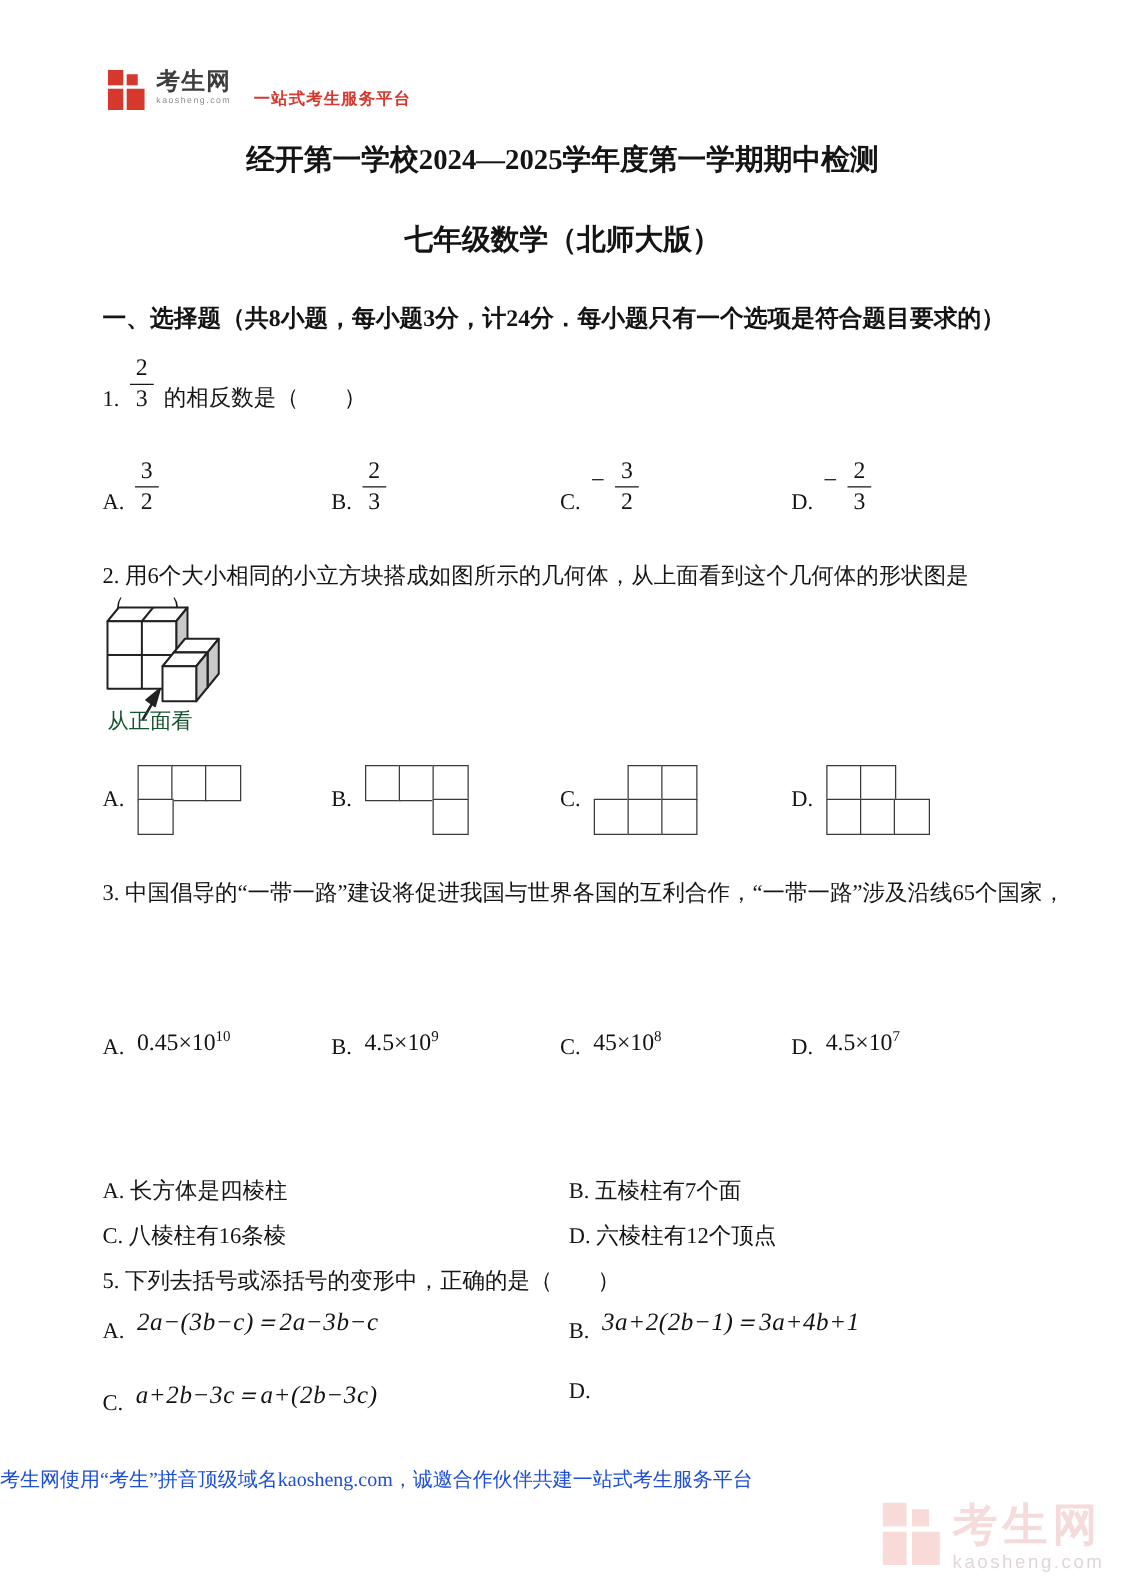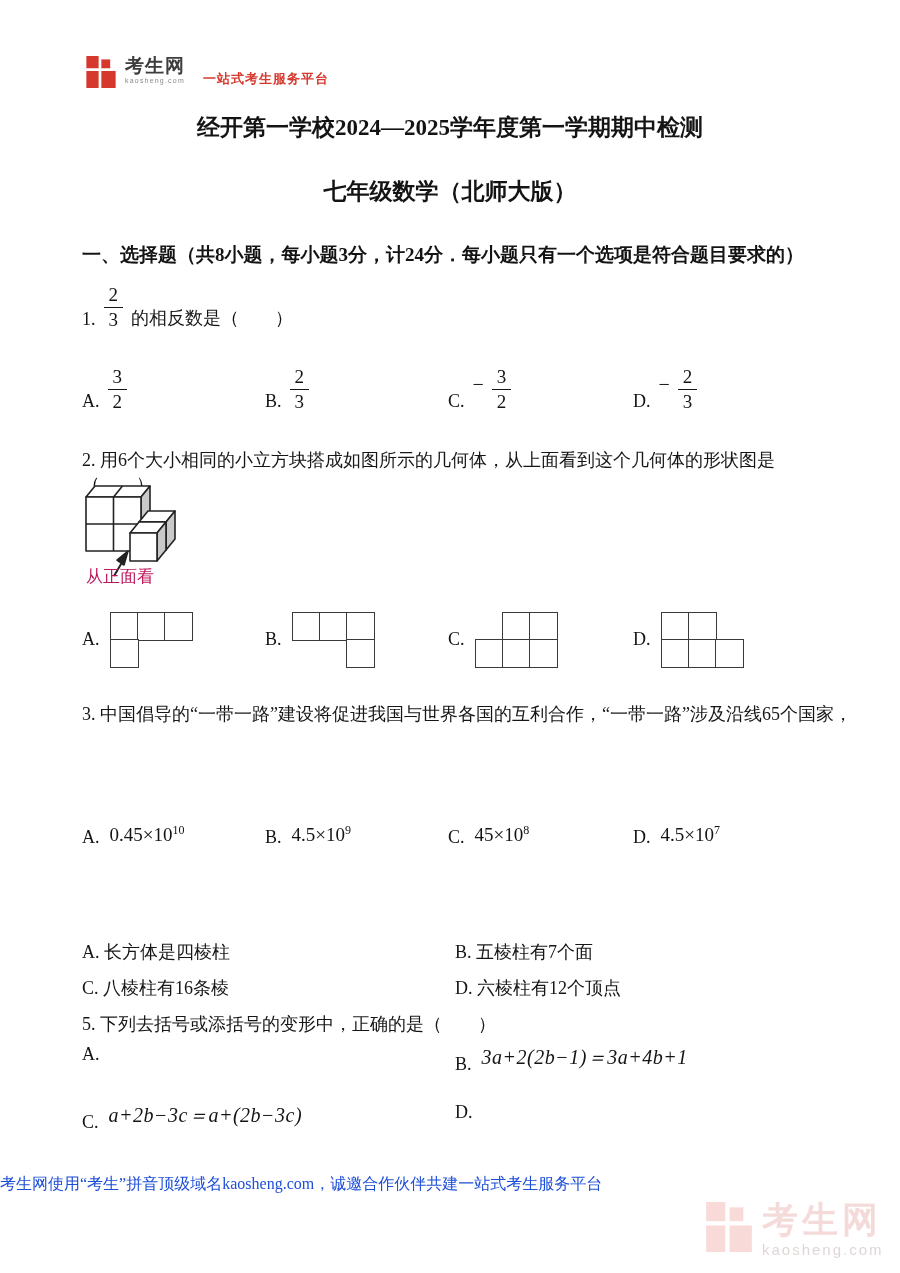--- a/index.html
+++ b/index.html
@@ -30,21 +30,21 @@
   .frac{display:inline-flex;flex-direction:column;align-items:center;font-size:19px;line-height:1.25;}
   .frac .den{border-top:1.6px solid #161616;}
   .frac .num,.frac .den{padding:0 5px;}
   .minus{font-size:20px;margin-bottom:20px;line-height:1;}
   .frac-tail{padding-bottom:2px;}
 
   
   .optA{left:82px;} .optB{left:265px;} .optC{left:448px;} .optD{left:633px;}
 
   
-  .fig-label{font-size:17px;color:#be185d;}
+  .fig-label{font-size:17px;color:#14532d;}
 
   
   .grid-opt{display:flex;align-items:center;gap:10px;}
   .cellgrid{display:grid;grid-template-columns:repeat(3,27px);grid-auto-rows:27px;}
   .cell{width:27px;height:27px;}
   .cell.on{border:1.6px solid #3a3a3a;background:#fff;}
 
   
   .sci{display:flex;align-items:flex-end;gap:10px;}
   .sci .formula{font-size:19px;padding-bottom:2px;}
@@ -233,20 +233,21 @@
   <div class="abs stem" style="top:976px;left:82px;">
     <span>C.</span>&nbsp;<span>八棱柱有16条棱</span>
   </div>
   <div class="abs stem" style="top:976px;left:455px;">
     <span>D.</span>&nbsp;<span>六棱柱有12个顶点</span>
   </div>
 
   <div class="abs stem" style="top:1012px;left:82px;width:760px;">5. 下列去括号或添括号的变形中，正确的是（　　）</div>
   <div class="abs mathrow" style="top:1044px;left:82px;">
     <span class="opt-label">A.</span>
+    <span class="formula">2a−(3b−c)＝2a−3b−c</span>
   </div>
   <div class="abs mathrow" style="top:1044px;left:455px;">
     <span class="opt-label">B.</span>
     <span class="formula">3a+2(2b−1)＝3a+4b+1</span>
   </div>
   <div class="abs mathrow" style="top:1102px;left:82px;">
     <span class="opt-label">C.</span>
     <span class="formula">a+2b−3c＝a+(2b−3c)</span>
   </div>
   <div class="abs mathrow" style="top:1102px;left:455px;">

